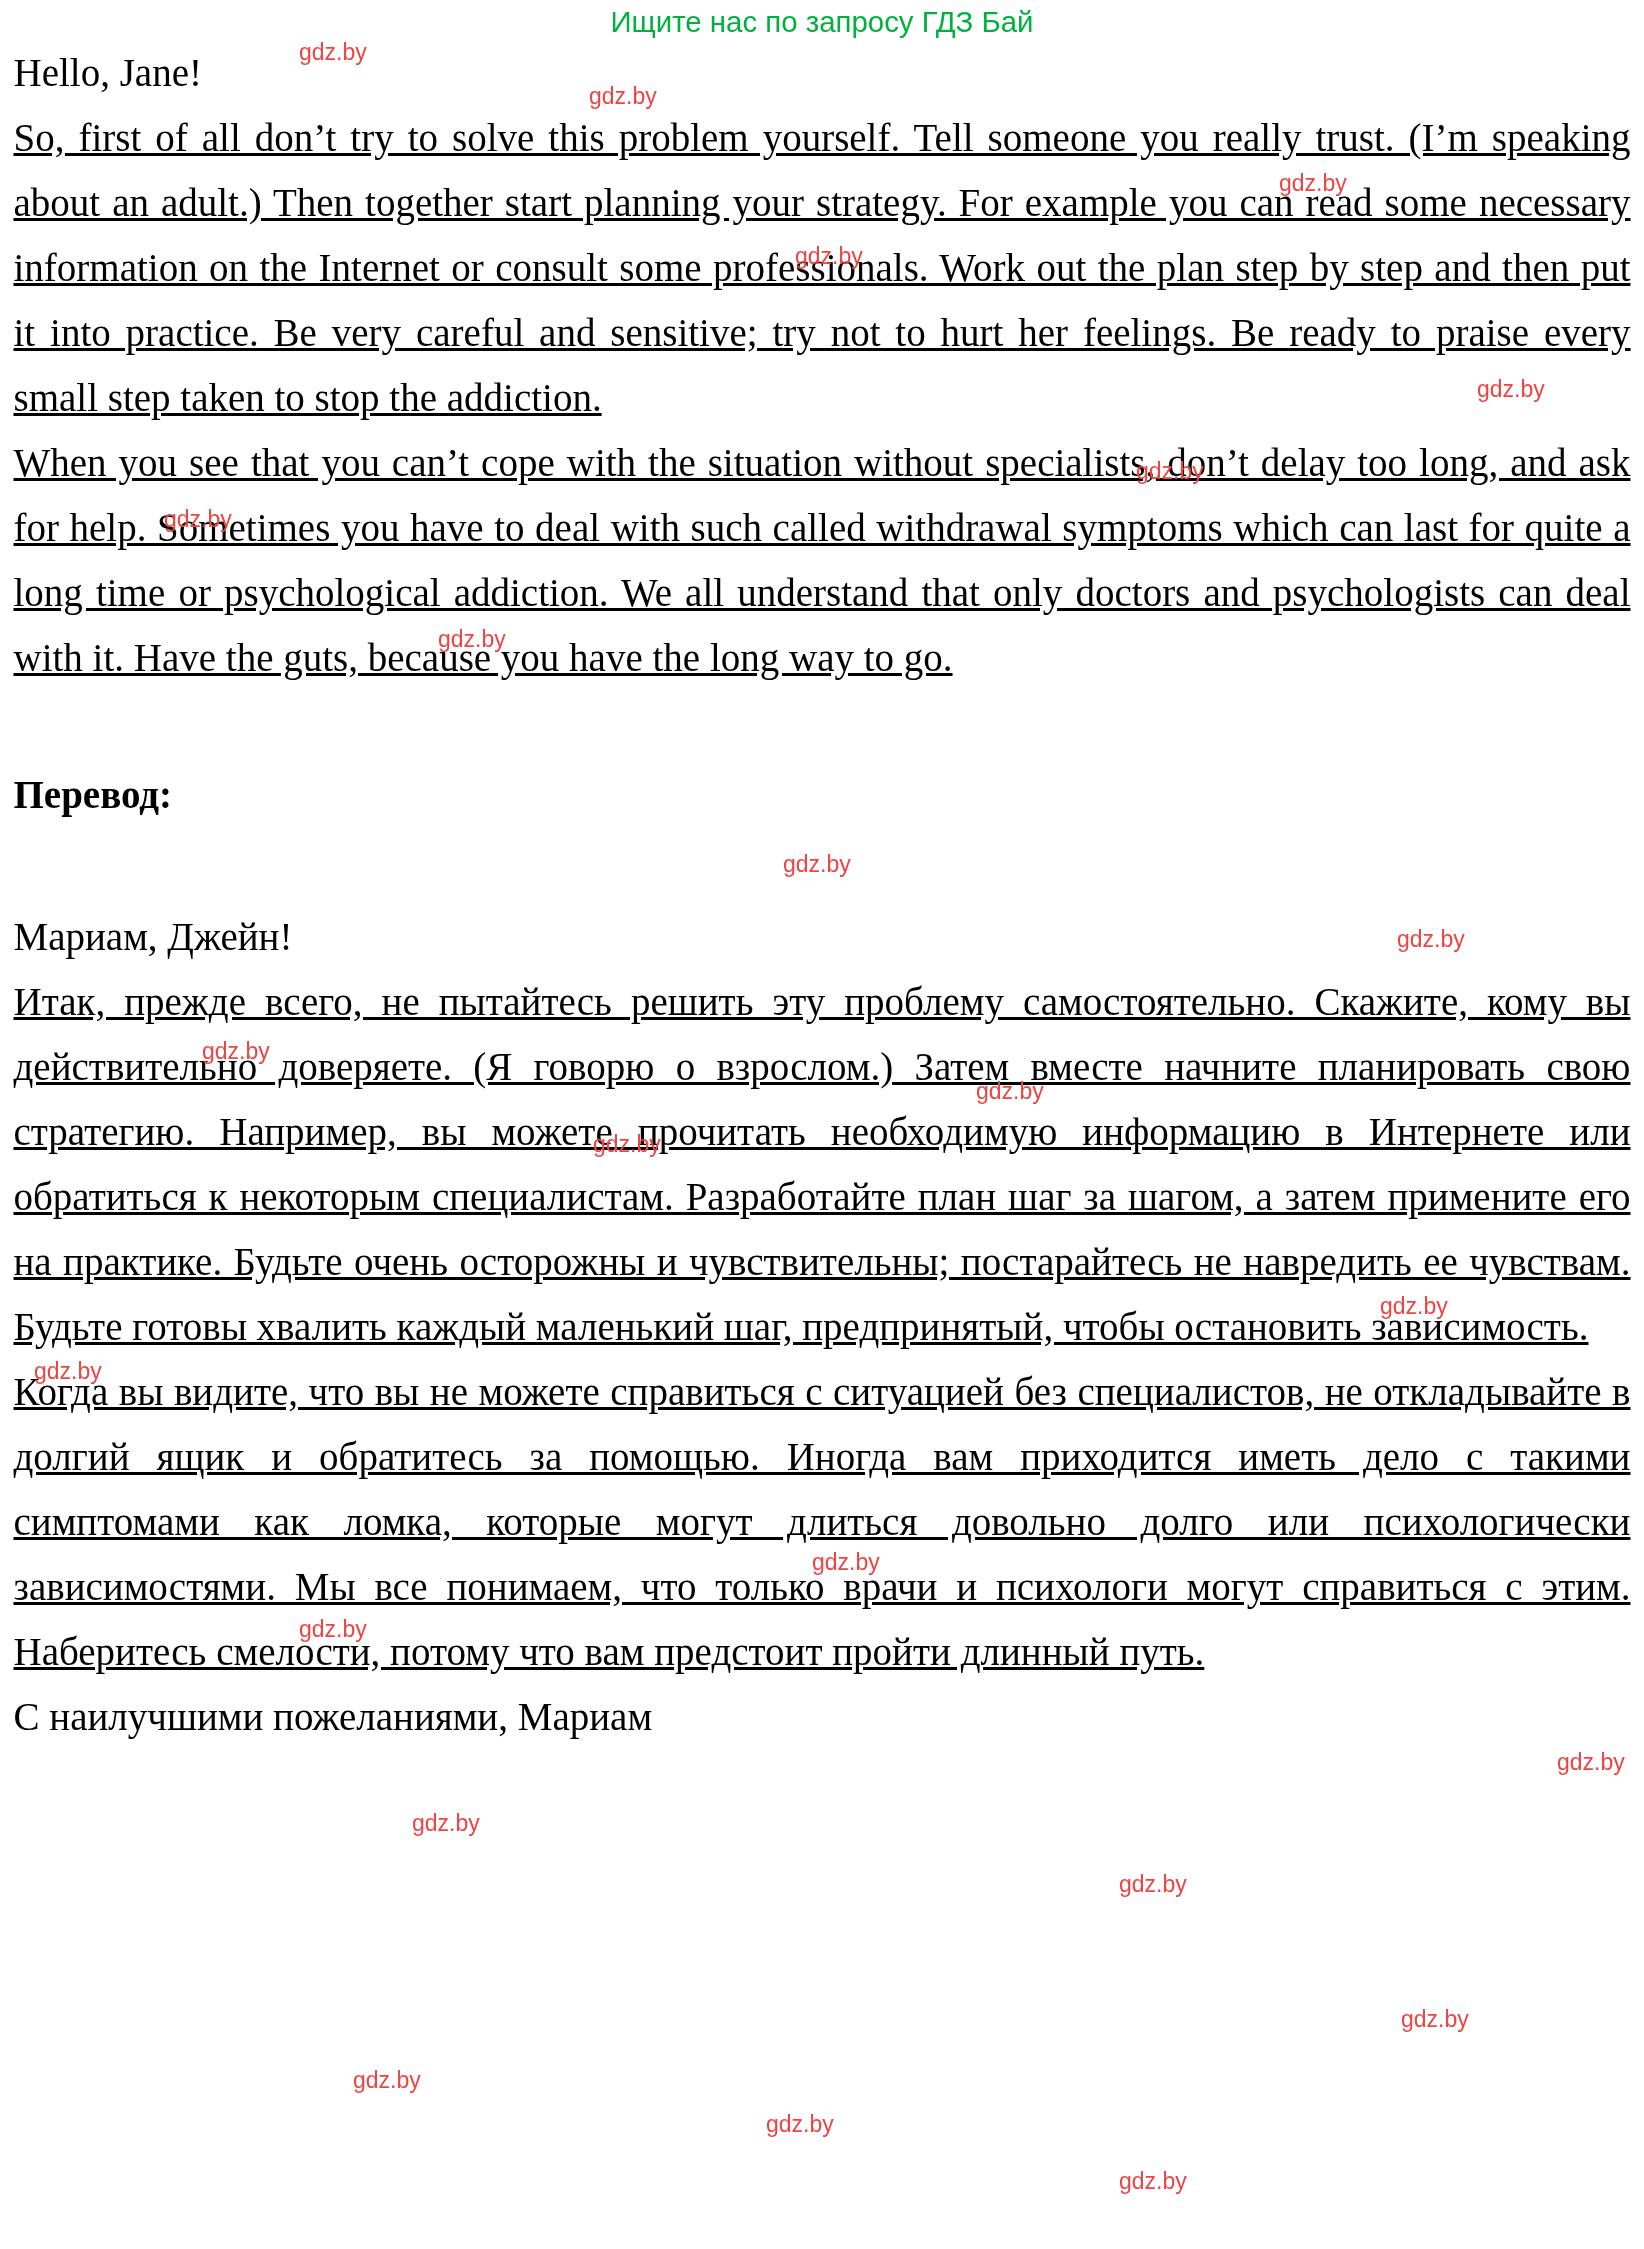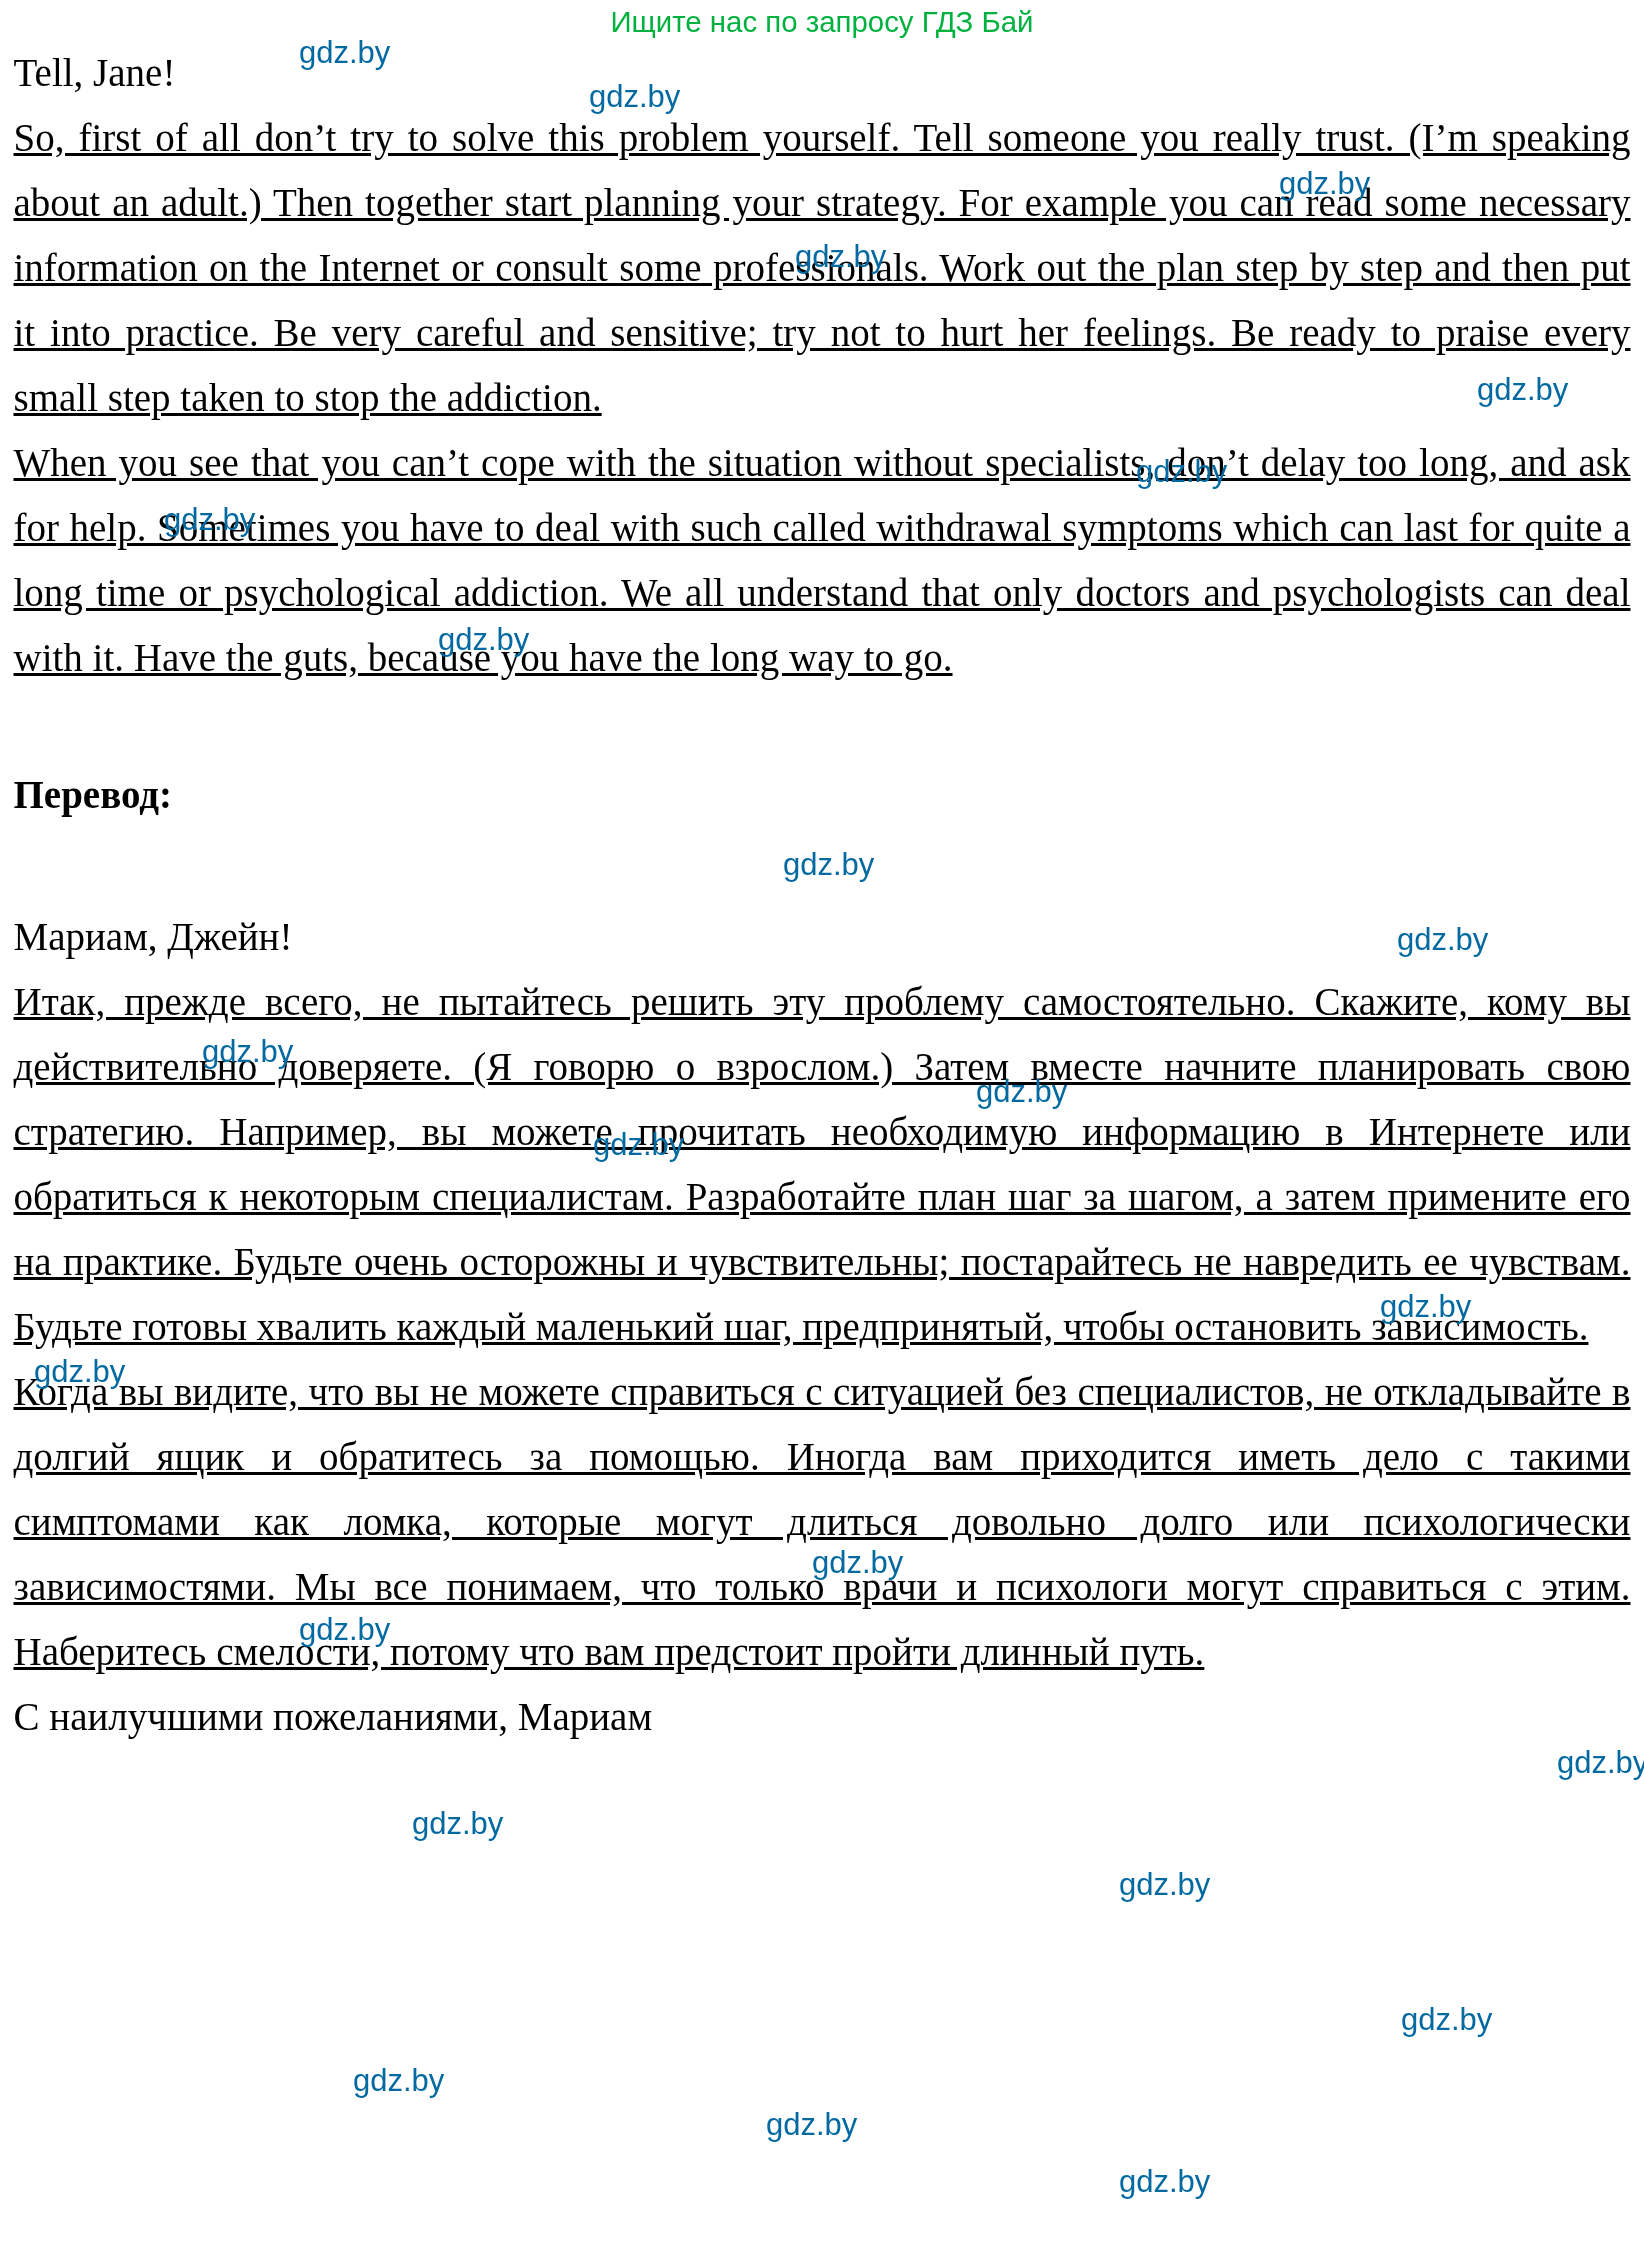--- a/index.html
+++ b/index.html
@@ -38,23 +38,23 @@
     font-size: 39px;
     line-height: 65px;
     font-weight: bold;
     padding: 0 13.5px;
     margin-top: 72px;
     margin-bottom: 77px;
   }
   .wm {
     position: absolute;
     font-family: "Liberation Sans", sans-serif;
-    font-size: 31px;
+    font-size: 23px;
     line-height: 25px;
-    color: #0369a1;
+    color: #ef4444;
     white-space: nowrap;
   }
   .footer {
     position: absolute;
     left: 0;
     bottom: 11.8px;
     width: 100%;
     text-align: center;
     font-family: "Liberation Sans", sans-serif;
     font-size: 28px;
@@ -62,21 +62,21 @@
   .footer span { margin: 0 7.6px; }
 </style>
 </head>
 <body>
 
 <div class="page">
 
   <div class="promo" style="color: rgb(0, 177, 64);">Ищите нас по запросу ГДЗ Бай</div>
 
   <div class="letter">
-    <p class="plain">Tell, Jane!</p>
+    <p class="plain">Hello, Jane!</p>
     <p class="just">So, first of all don’t try to solve this problem yourself. Tell someone you really trust. (I’m speaking about an adult.) Then together start planning your strategy. For example you can read some necessary information on the Internet or consult some professionals. Work out the plan step by step and then put it into practice. Be very careful and sensitive; try not to hurt her feelings.  Be ready to praise every small step taken to stop the addiction.</p>
     <p class="just">When you see that you can’t cope with the situation without specialists, don’t delay too long, and ask for help. Sometimes you have to deal with such called withdrawal symptoms which can last for quite a long time or psychological addiction. We all understand that only doctors and psychologists can deal with it.  Have the guts, because you have the long way to go.</p>
   </div>
 
   <h2 class="trans-heading">Перевод:</h2>
 
   <div class="letter">
     <p class="plain">Мариам, Джейн!</p>
     <p class="just">Итак, прежде всего, не пытайтесь решить эту проблему самостоятельно. Скажите, кому вы действительно доверяете. (Я говорю о взрослом.) Затем вместе начните планировать свою стратегию. Например, вы можете прочитать необходимую информацию в Интернете или обратиться к некоторым специалистам. Разработайте план шаг за шагом, а затем примените его на практике. Будьте очень осторожны и чувствительны; постарайтесь не навредить ее чувствам. Будьте готовы хвалить каждый маленький шаг, предпринятый, чтобы остановить зависимость.</p>
     <p class="just">Когда вы видите, что вы не можете справиться с ситуацией без специалистов, не откладывайте в долгий ящик  и обратитесь за помощью. Иногда вам приходится иметь дело с такими симптомами как ломка, которые могут длиться довольно долго или психологически зависимостями. Мы все понимаем, что только врачи и психологи могут справиться с этим. Наберитесь смелости, потому что вам предстоит пройти длинный путь.</p>

